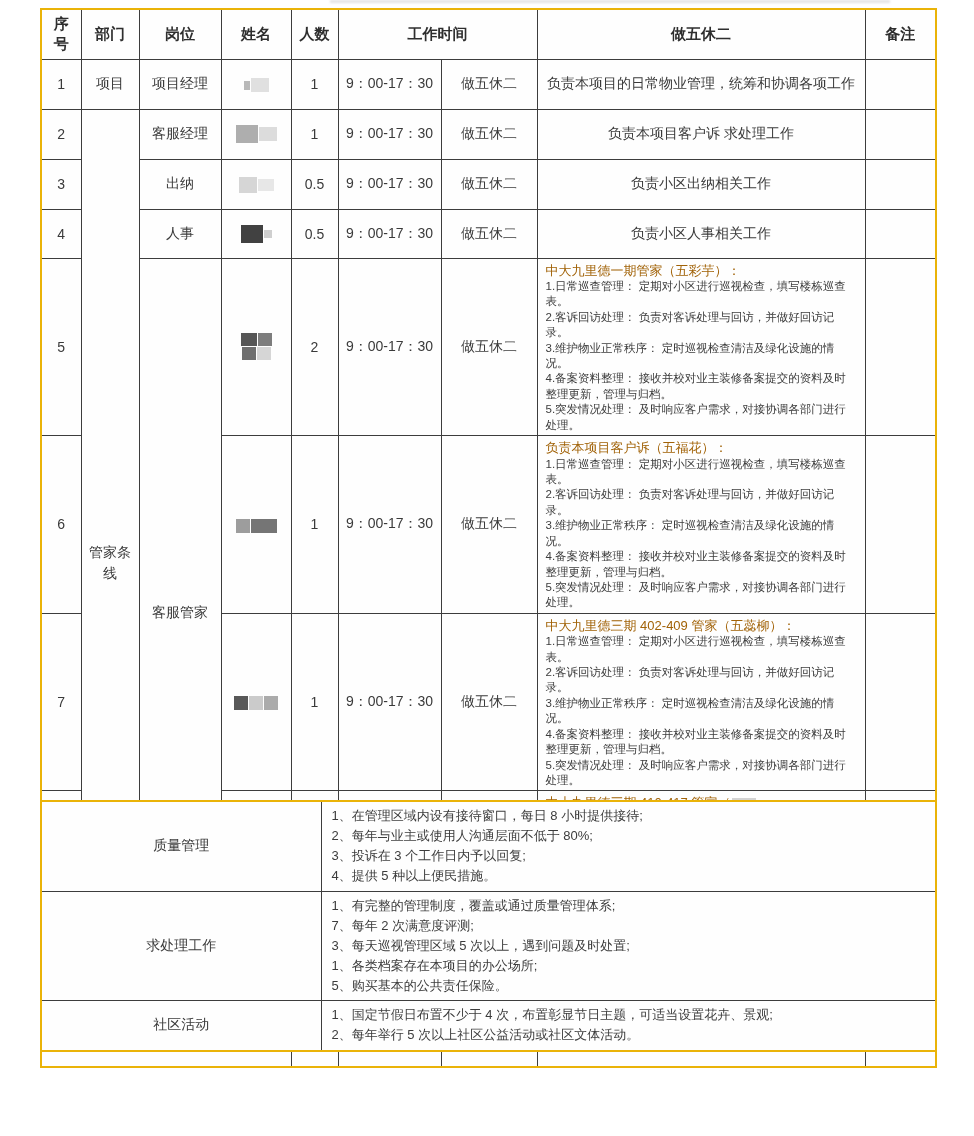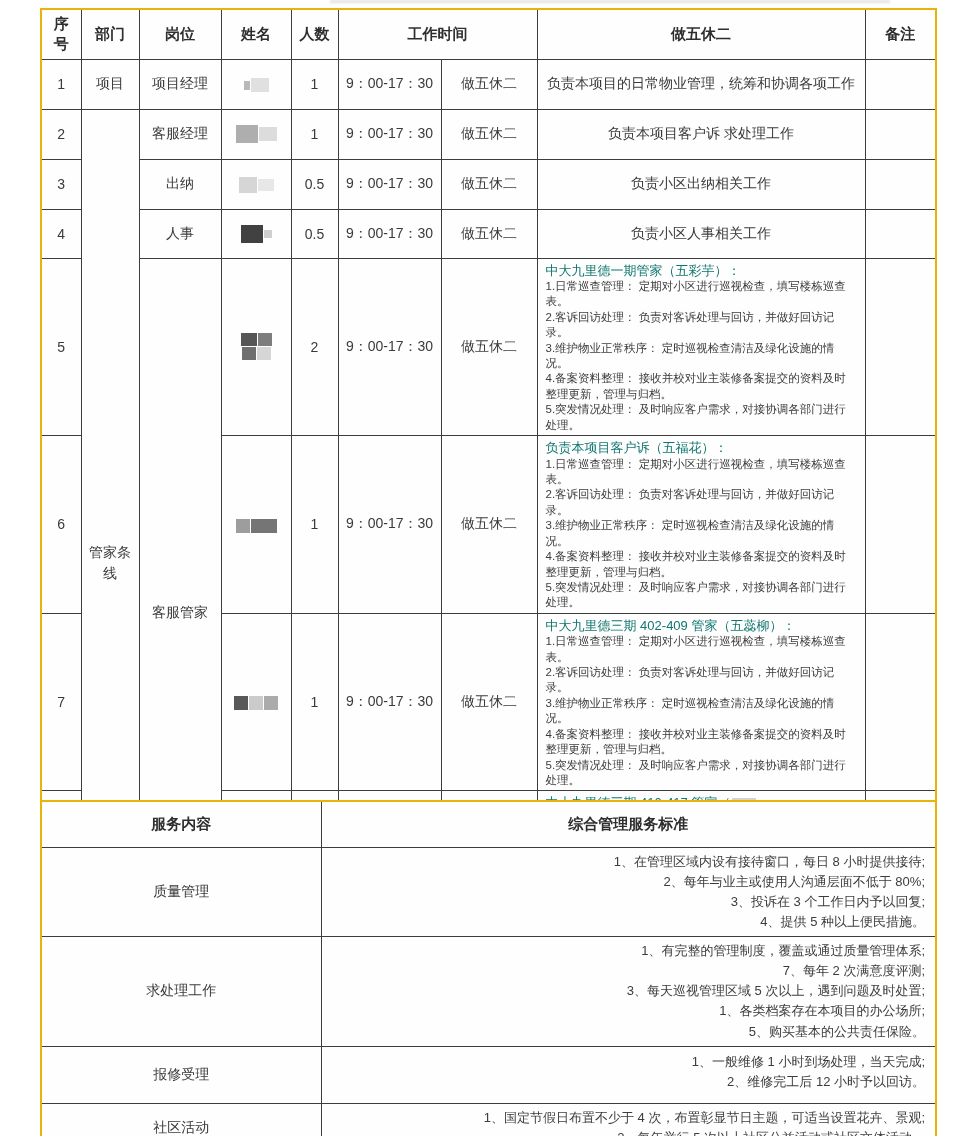--- a/index.html
+++ b/index.html
@@ -33,24 +33,24 @@
   }
   table { border: 2px solid #eab308; padding-left: 48px; }
   th { font-weight: bold; font-size: 15px; color: #2e2e2e; }
   .hdr-no-inner { width: 18px; margin: 0 auto; line-height: 1.35; word-break: break-all; }
   .dept-group-inner { width: 3.2em; margin: 0 auto; line-height: 1.5; word-break: break-all; }
   td.detail {
     text-align: left;
     vertical-align: top;
     padding: 3px 8px 2px 8px;
   }
-  .detail-title { font-size: 13px; line-height: 1.35; color: #0f766e; }
+  .detail-title { font-size: 13px; line-height: 1.35; color: #a16207; }
   .detail-line { font-size: 11.5px; line-height: 1.34; color: #3c3c3c; }
   .std-cell {
-    text-align: right;
+    text-align: left;
     vertical-align: middle;
     padding: 4px 10px;
   }
   .std-line { font-size: 13px; line-height: 1.55; color: #3c3c3c; }
   .mosaic {
     display: inline-flex; flex-wrap: wrap; gap: 1px;
     align-items: center; justify-content: center;
     vertical-align: middle;
     filter: blur(0.4px);
   }
@@ -260,50 +260,39 @@
   </tr>
 </tbody>
   </table>
 
 <table id="service-table">
   <colgroup>
     <col style="width:280px">
       <col style="width:615px">
   </colgroup>
   <tbody>
-      <tr style="height:46px">
-    <th>服务内容</th>
-    <th>综合管理服务标准</th>
-  </tr>
   <tr style="height:82px">
     <td>质量管理</td>
     <td class="std-cell">
       <div class="std-line">1、在管理区域内设有接待窗口，每日 8 小时提供接待;</div>
       <div class="std-line">2、每年与业主或使用人沟通层面不低于 80%;</div>
       <div class="std-line">3、投诉在 3 个工作日内予以回复;</div>
       <div class="std-line">4、提供 5 种以上便民措施。</div>
     </td>
   </tr>
   <tr style="height:92px">
     <td>求处理工作</td>
     <td class="std-cell">
       <div class="std-line">1、有完整的管理制度，覆盖或通过质量管理体系;</div>
       <div class="std-line">7、每年 2 次满意度评测;</div>
       <div class="std-line">3、每天巡视管理区域 5 次以上，遇到问题及时处置;</div>
       <div class="std-line">1、各类档案存在本项目的办公场所;</div>
       <div class="std-line">5、购买基本的公共责任保险。</div>
     </td>
   </tr>
-  <tr style="height:57px">
-    <td>报修受理</td>
-    <td class="std-cell" style="vertical-align:top; padding-top:5px">
-      <div class="std-line">1、一般维修 1 小时到场处理，当天完成;</div>
-      <div class="std-line">2、维修完工后 12 小时予以回访。</div>
-    </td>
-  </tr>
   <tr style="height:46px">
     <td>社区活动</td>
     <td class="std-cell">
       <div class="std-line">1、国定节假日布置不少于 4 次，布置彰显节日主题，可适当设置花卉、景观;</div>
       <div class="std-line">2、每年举行 5 次以上社区公益活动或社区文体活动。</div>
     </td>
   </tr>
 </tbody>
   </table>
 

